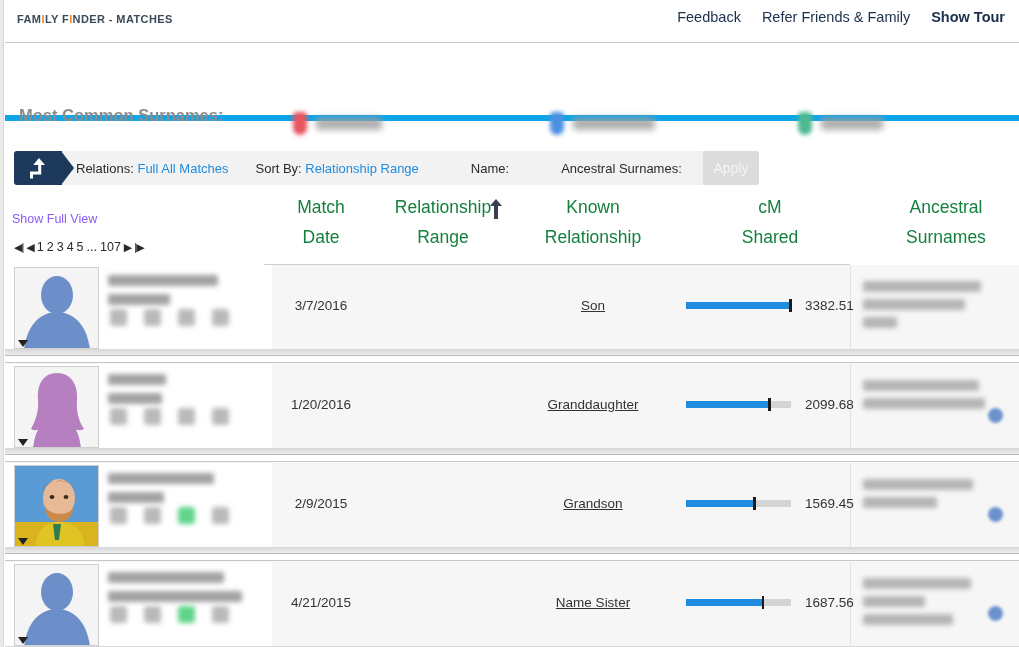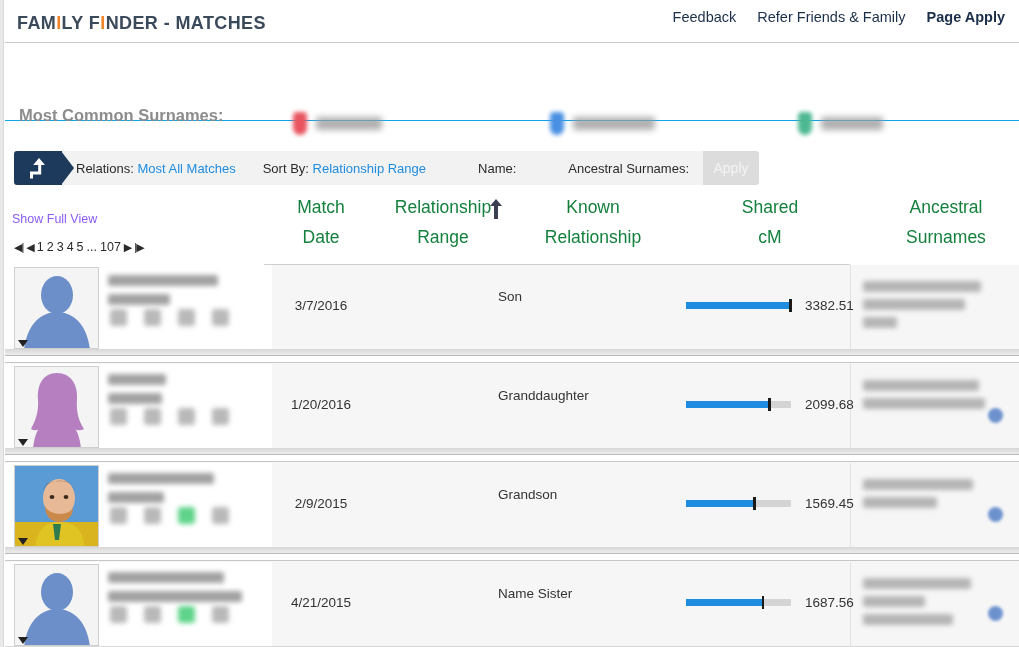--- a/index.html
+++ b/index.html
@@ -23,39 +23,39 @@
   }
 
   
   .header {
     position: absolute; left: 5px; top: 0; right: 0; height: 43px;
     background: #fff;
     border-bottom: 1px solid #c9c9c9;
   }
   .logo {
     position: absolute; left: 12px; top: 13px;
-    font-size: 18px; font-weight: bold; letter-spacing: .4px;
+    font-size: 11px; font-weight: bold; letter-spacing: .4px;
     color: #3b4a5a; white-space: nowrap;
   }
   .logo .i { color: #f0862a; }
   .logo .dash { color: #3b4a5a; font-weight: bold; }
   .nav {
     position: absolute; right: 14px; top: 9px;
     display: flex; align-items: center; gap: 21px;
   }
   .nav a {
     font-size: 14.5px; color: #1b2f4b; text-decoration: none; white-space: nowrap;
   }
   .nav a.active { font-weight: bold; }
 
   
   .surnames {
     position: absolute; left: 5px; top: 44px; right: 0; height: 77px;
     background: #fff;
-    border-bottom: 1px solid #0ea5e9;
+    border-bottom: 6px solid #0ea5e9;
   }
   .surnames-label {
     position: absolute; left: 14px; top: 62px;
     font-size: 16.5px; font-weight: bold; color: #8c8c8c;
     white-space: nowrap;
   }
   .surname-item {
     position: absolute; top: 68px;
     display: flex; align-items: center; gap: 9px;
   }
@@ -188,22 +188,22 @@
     width: 17px; height: 17px; border-radius: 3px;
     background: #b9b9b9; filter: blur(2.4px);
   }
   .nc-icon.green { background: #5fd48a; }
 
   .cell-date {
     position: absolute; width: 140px; text-align: center; top: 33px;
     font-size: 13.5px; color: #333;
   }
   .cell-known {
-    position: absolute; width: 190px; text-align: left; top: 24px;
-    font-size: 13.5px; color: #333;
+    position: absolute; width: 190px; text-align: center; top: 33px;
+    font-size: 13.5px; color: #333; text-decoration: underline;
   }
   .cm-wrap { position: absolute; top: 33px; display: flex; align-items: center; }
   .cm-bar {
     position: relative; width: 105px; height: 7px;
     background: #d4d4d4; border-radius: 1px;
   }
   .cm-fill { position: absolute; left: 0; top: 0; height: 7px; background: #1f8ce0; }
   .cm-tick { position: absolute; top: -3px; width: 2.5px; height: 13px; background: #1a1a1a; }
   .cm-val {
     margin-left: 14px; font-size: 13.5px; color: #333;
@@ -225,21 +225,21 @@
 
 <div class="page">
 
   <div class="gutter-left"></div>
 
   <div class="header">
     <div class="logo"><span>FAM</span><span class="i">I</span><span>LY F</span><span class="i">I</span><span>NDER</span><span class="dash"> - </span><span>MATCHES</span></div>
     <div class="nav">
       <a href="#">Feedback</a>
       <a href="#">Refer Friends &amp; Family</a>
-      <a href="#" class="active">Page Apply</a>
+      <a href="#" class="active">Show Tour</a>
     </div>
   </div>
 
   <div class="surnames">
     <div class="surnames-label">Most Common Surnames:</div>
     <div id="surname-slots">
         <div class="surname-item" style="left: 288px;">
           <div class="sn-marker" style="background:#e8545f"></div>
           <div class="sn-name" style="width:66px"></div>
         </div>
@@ -255,21 +255,21 @@
   </div>
 
   <div class="toolbar-wrap">
     <div class="toolbar">
       <div class="tb-tab">
         <svg width="22" height="23" viewBox="0 0 22 23">
           <path d="M11 1 L17 8 L13.2 8 L13.2 17.5 L5 17.5 L5 21.5 L2 21.5 L2 14.5 L10.2 14.5 L10.2 8 L5.2 8 Z" fill="#ffffff"></path>
         </svg>
       </div>
       <div class="tb-items">
-        <div class="tb-item" style="margin-left:0"><span>Relations:</span> <a href="#">Most All Matches</a></div>
+        <div class="tb-item" style="margin-left:0"><span>Relations:</span> <a href="#">Full All Matches</a></div>
         <div class="tb-item" style="margin-left:27px"><span>Sort By:</span> <a href="#">Relationship Range</a></div>
         <div class="tb-item" style="margin-left:52px">Name:</div>
         <div class="tb-item" style="margin-left:52px">Ancestral Surnames:</div>
       </div>
       <button class="tb-apply">Apply</button>
     </div>
   </div>
 
   <div class="colheads">
     <div id="colhead-slots">
@@ -282,22 +282,22 @@
           <div>Range</div>
           <svg class="sort-arrow" width="14" height="22" viewBox="0 0 14 22" style="left:116px; top:6px;">
             <path d="M7 1 L13 8 L9 8 L9 21 L5 21 L5 8 L1 8 Z" fill="#3a3f52"></path>
           </svg>
         </div>
         <div class="colhead" style="left: 493px; width: 190px;">
           <div>Known</div>
           <div>Relationship</div>
         </div>
         <div class="colhead" style="left: 690px; width: 150px;">
+          <div>cM</div>
           <div>Shared</div>
-          <div>cM</div>
         </div>
         <div class="colhead" style="left: 861px; width: 160px;">
           <div>Ancestral</div>
           <div>Surnames</div>
         </div>
       </div>
   </div>
 
   <div class="fullview">Show Full View</div>
   <div class="pager">

